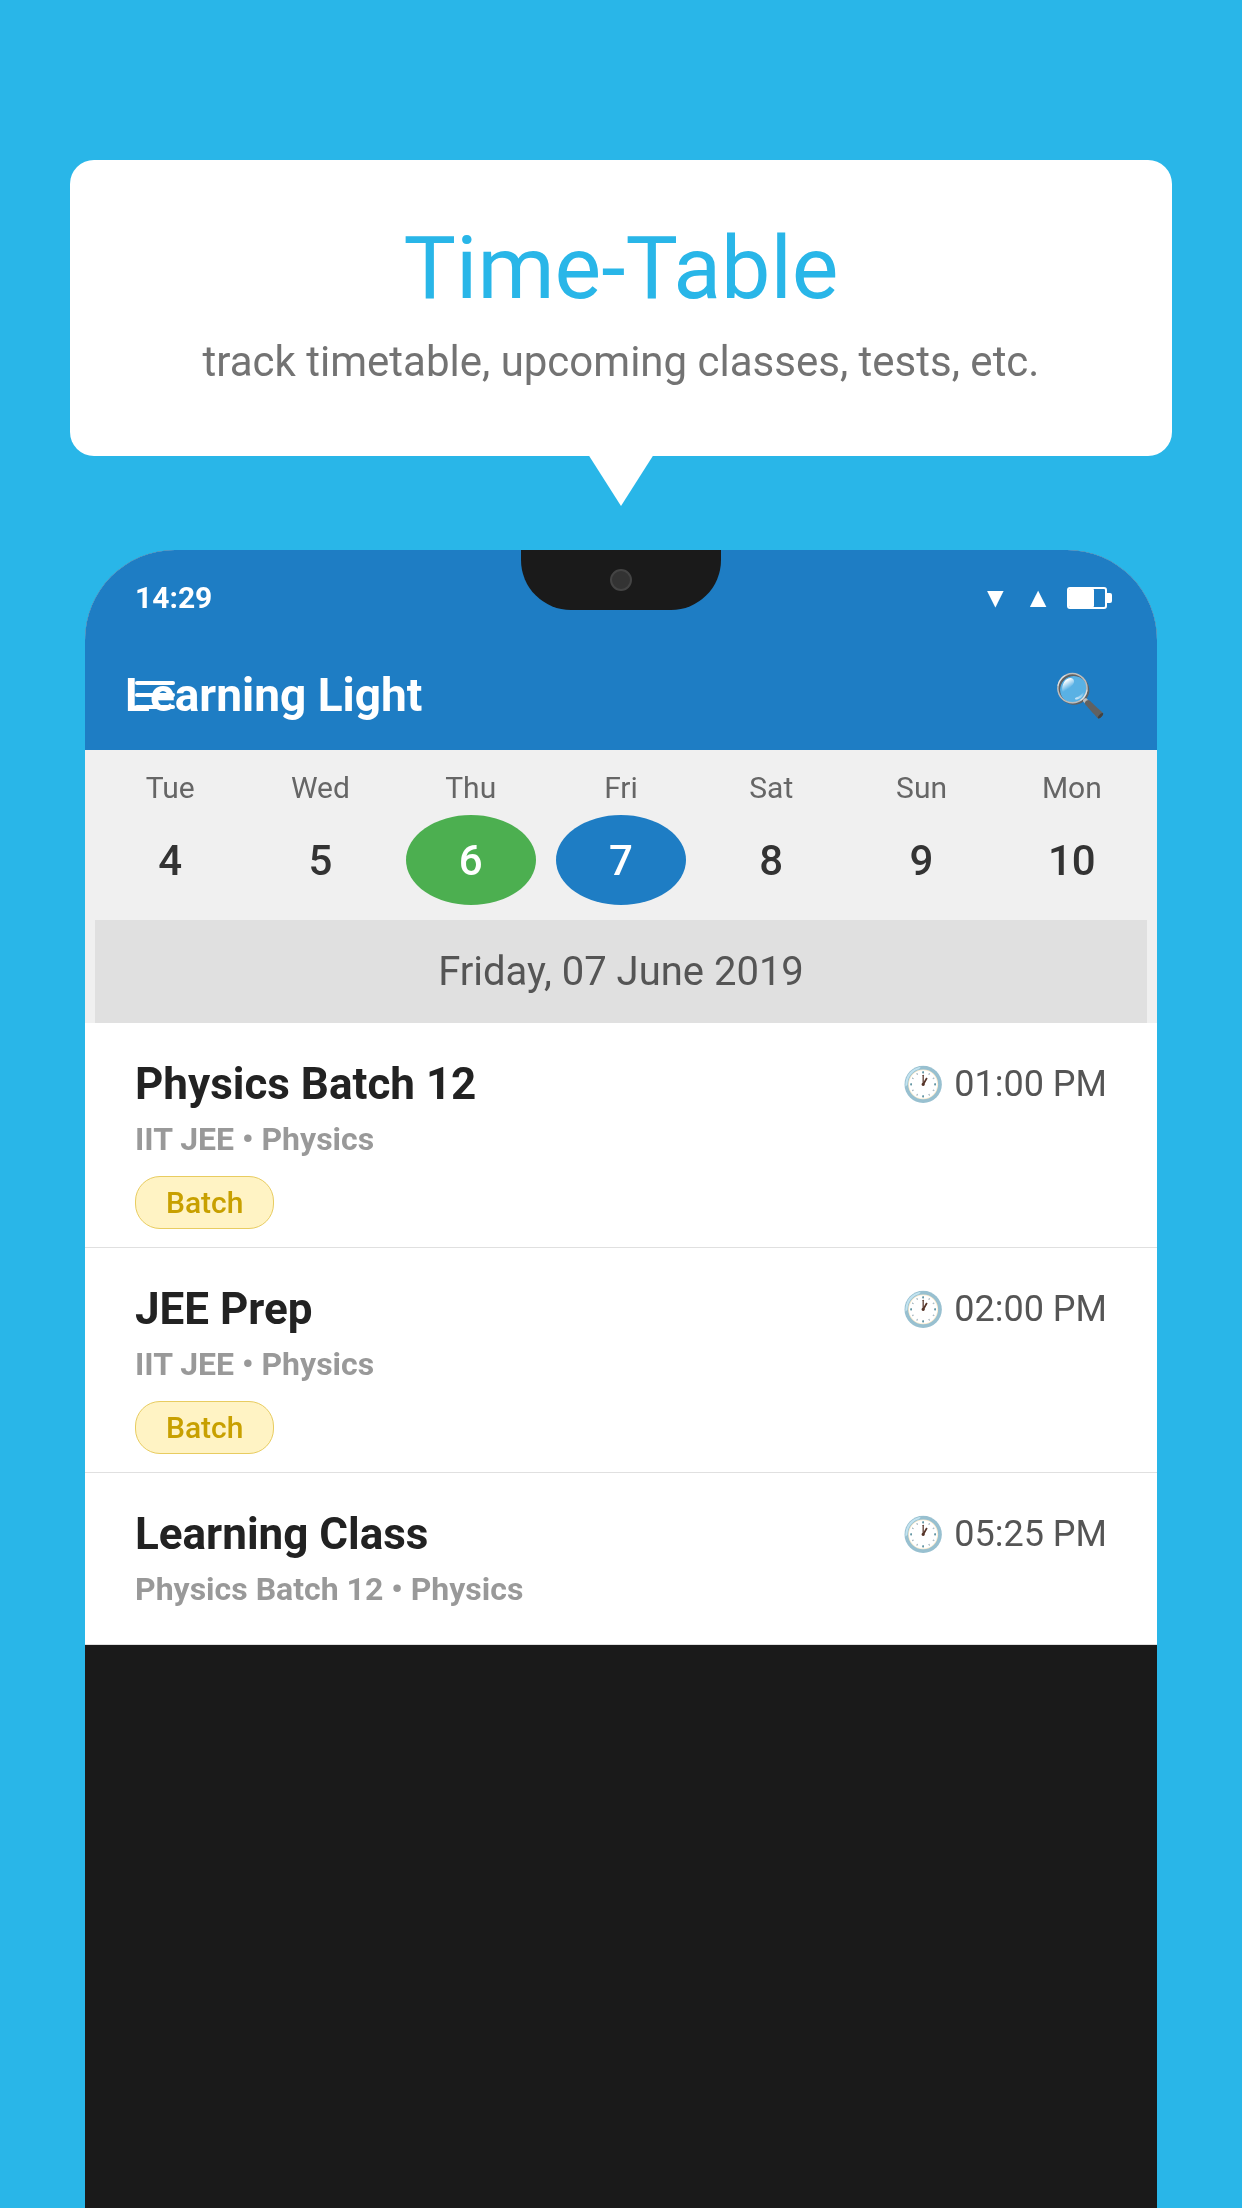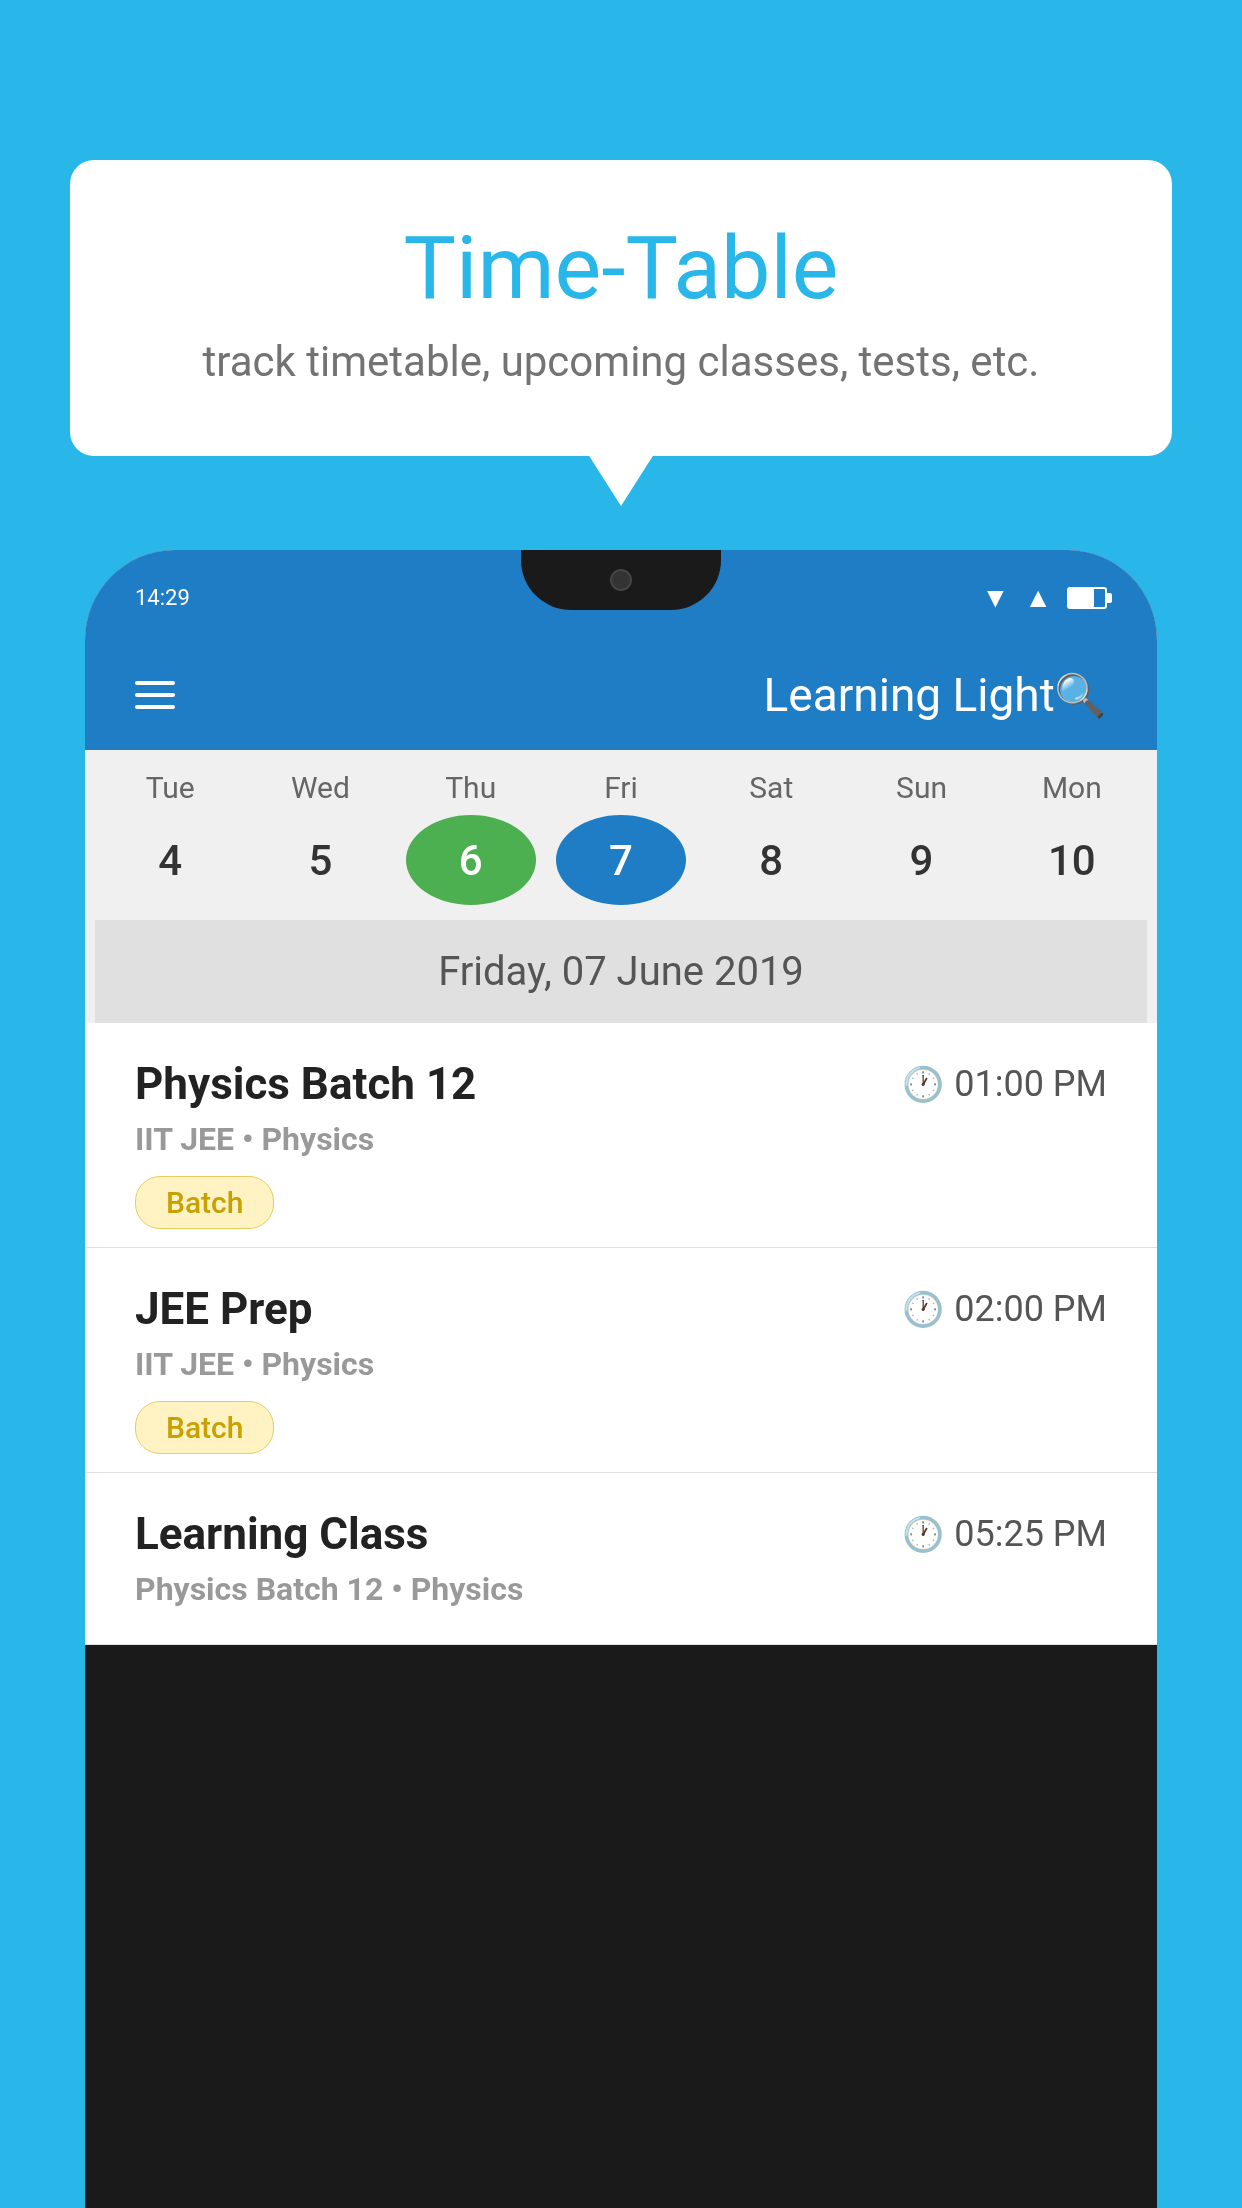--- a/index.html
+++ b/index.html
@@ -83,22 +83,22 @@
       height: 90px;
       position: relative;
       display: flex;
       align-items: center;
       justify-content: space-between;
       padding: 0 50px;
     }
 
     .status-bar-left {
       color: white;
-      font-size: 22px;
-      font-weight: 400;
+      font-size: 30px;
+      font-weight: 700;
       padding-top: 5px;
     }
 
     .notch-cutout {
       position: absolute;
       top: 0;
       left: 50%;
       transform: translateX(-50%);
       width: 200px;
       height: 60px;
@@ -176,23 +176,23 @@
       display: block;
       width: 40px;
       height: 4px;
       background: white;
       border-radius: 2px;
     }
 
     .app-title {
       color: white;
       font-size: 46px;
-      font-weight: 400;
+      font-weight: 700;
       flex: 1;
-      text-align: right;
+      text-align: left;
       margin-left: -50px;
     }
 
     .search-icon {
       color: white;
       font-size: 42px;
       cursor: pointer;
     }
 
     

